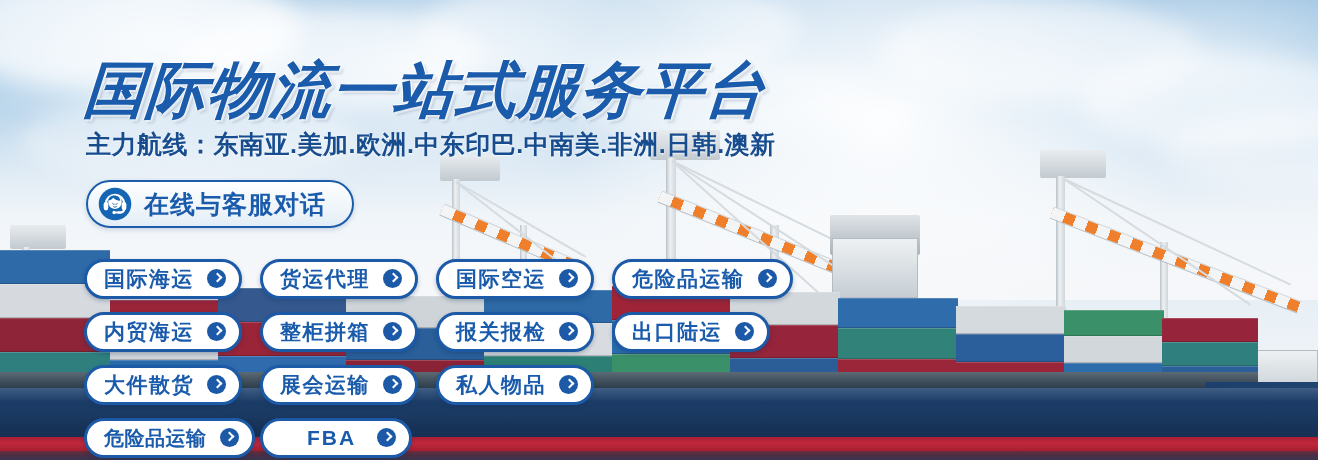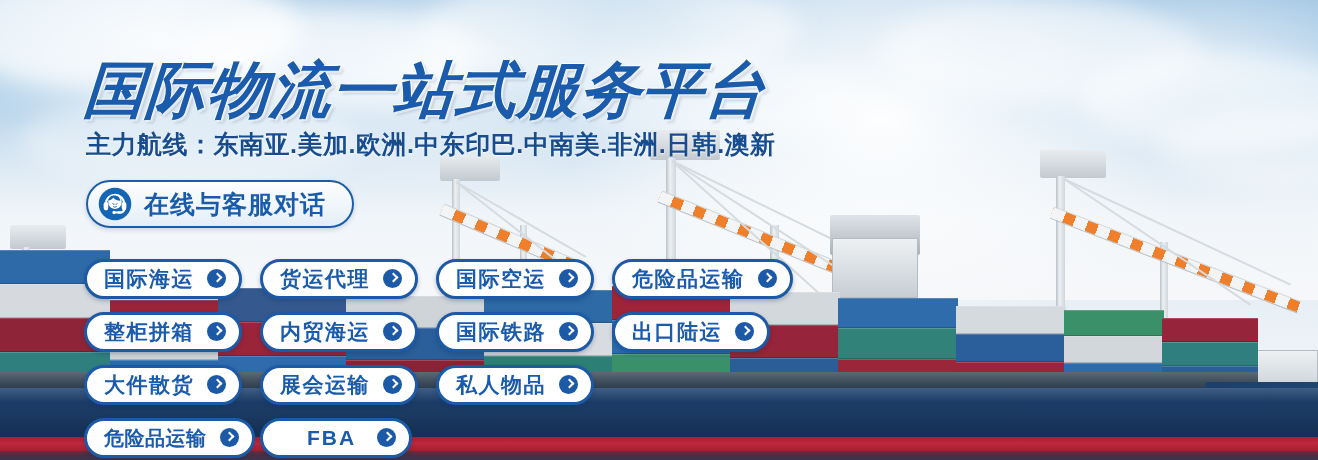--- a/index.html
+++ b/index.html
@@ -410,33 +410,33 @@
             <button class="svc-btn">
           <span class="svc-label">危险品运输</span>
           <span class="arrow-icon"></span>
         </button>
           </div>
       </div>
 
       <div class="grid-row">
         <div class="svc-cell">
             <button class="svc-btn">
+          <span class="svc-label">内贸海运</span>
+          <span class="arrow-icon"></span>
+        </button>
+          </div>
+        <div class="svc-cell">
+            <button class="svc-btn">
           <span class="svc-label">整柜拼箱</span>
           <span class="arrow-icon"></span>
         </button>
           </div>
         <div class="svc-cell">
             <button class="svc-btn">
-          <span class="svc-label">内贸海运</span>
-          <span class="arrow-icon"></span>
-        </button>
-          </div>
-        <div class="svc-cell">
-            <button class="svc-btn">
-          <span class="svc-label">国际铁路</span>
+          <span class="svc-label">报关报检</span>
           <span class="arrow-icon"></span>
         </button>
           </div>
         <div class="svc-cell">
             <button class="svc-btn">
           <span class="svc-label">出口陆运</span>
           <span class="arrow-icon"></span>
         </button>
           </div>
       </div>

